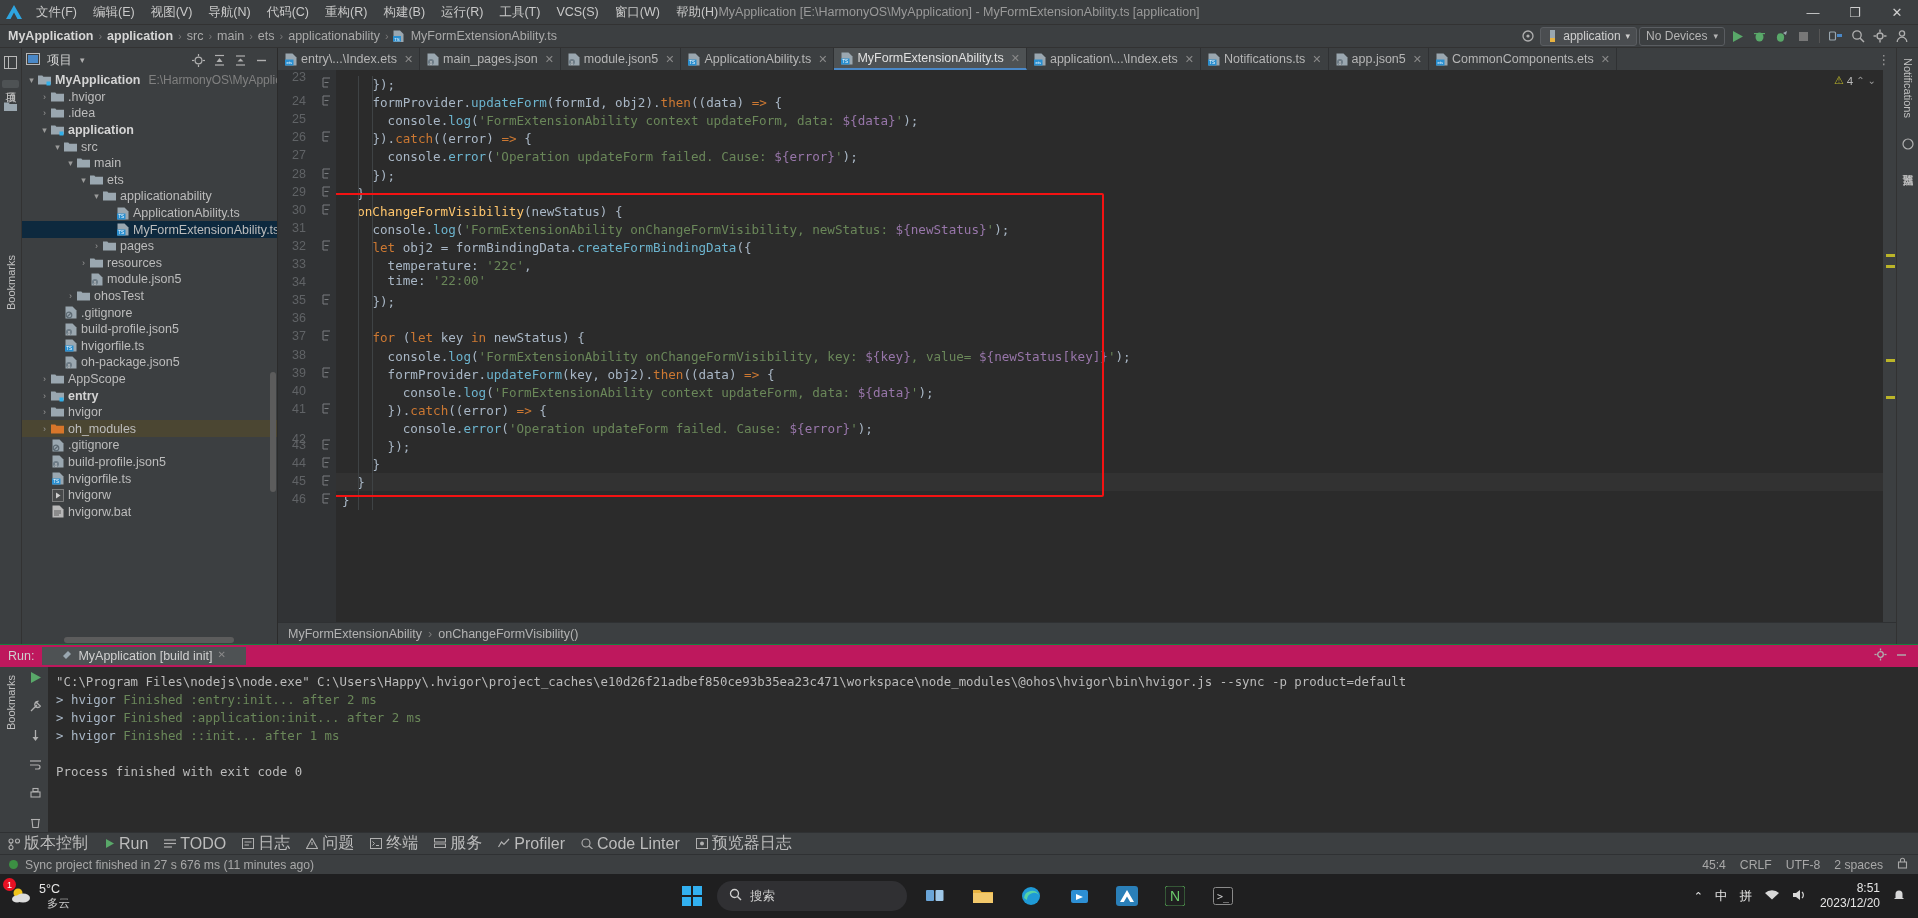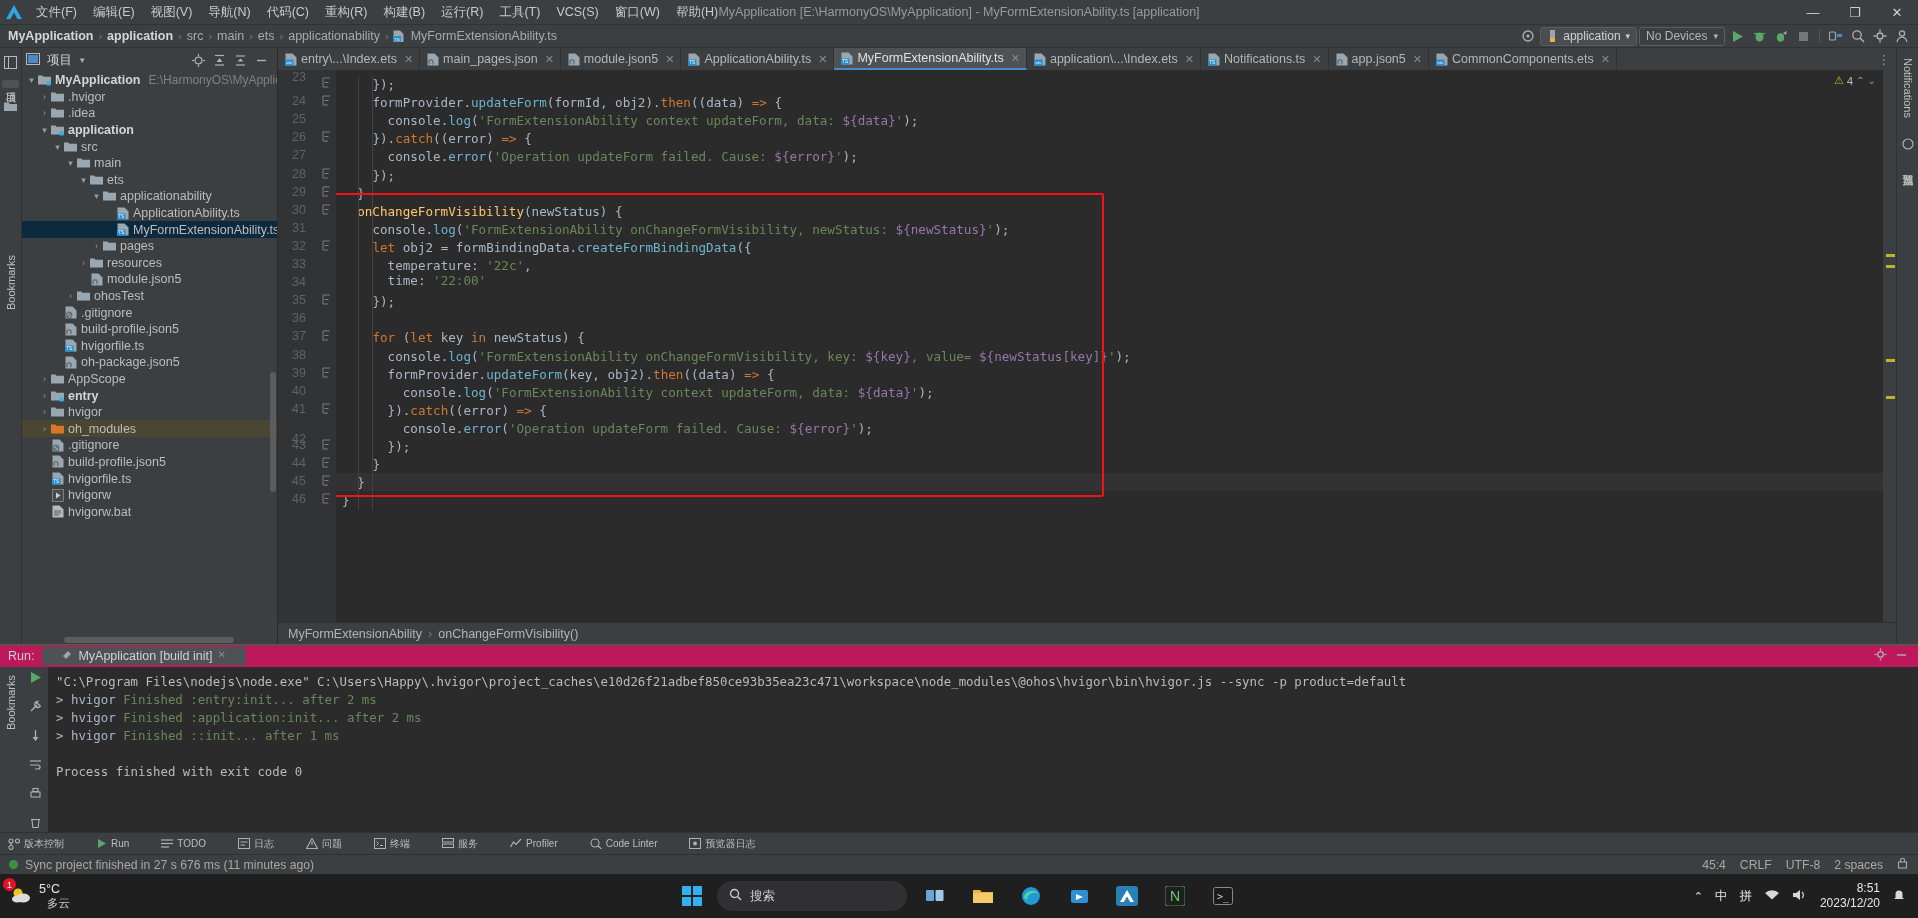--- a/index.html
+++ b/index.html
@@ -136,21 +136,21 @@
   .run-icons { width: 26px; flex:0 0 26px; background:#3c3f41; display:flex; flex-direction:column; align-items:center; gap:13px; padding-top:4px;}
   .console {
     flex:1 1 auto; background:#2b2b2b; overflow:hidden; padding: 6px 0 0 8px;
     font-family:"DejaVu Sans Mono", monospace; font-size:12.4px; line-height:18px; color:#bbbbbb;
     white-space: pre;
   }
   .c-green { color:#6a8759; }
   .c-grey { color:#a9b7c6; }
 
   
-  .toolwin-bar { height:22px; flex:0 0 22px; background:#3c3f41; display:flex;align-items:center; gap:32px; padding-left:8px; font-size:10px; color:#bcbcbc; border-top:1px solid #2f3133;}
+  .toolwin-bar { height:22px; flex:0 0 22px; background:#3c3f41; display:flex;align-items:center; gap:16px; padding-left:8px; font-size:16px; color:#bcbcbc; border-top:1px solid #2f3133;}
   .twb-item { display:flex;align-items:center;gap:4px; }
   .statusbar { height:20px; flex:0 0 20px; background:#3c3f41; display:flex;align-items:center; padding-left:8px; font-size:12.2px; color:#a8a8a8; border-top:1px solid #2f3133;}
   .status-right { margin-left:auto; display:flex;align-items:center;gap:14px;padding-right:10px; }
 
   
   .taskbar {
     height:44px; flex:0 0 44px; background:#1f1f20; display:flex; align-items:center;
     position:relative; color:#e6e6e6; font-size:12.5px;
   }
   .tb-weather { display:flex; align-items:center; gap:7px; padding-left:10px; width:170px;}

